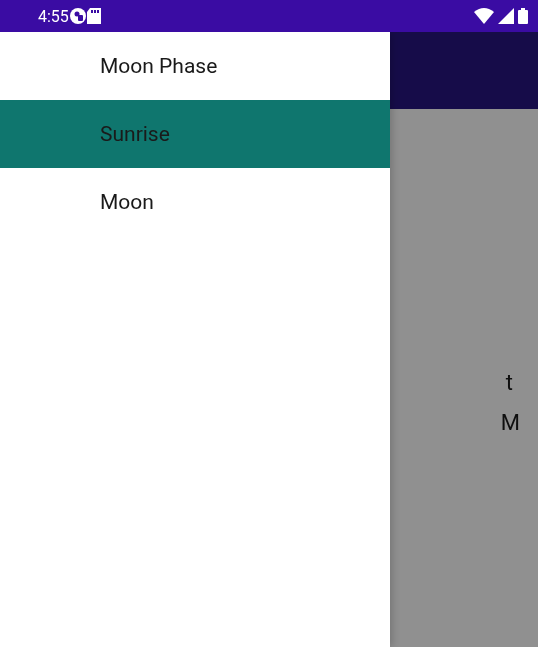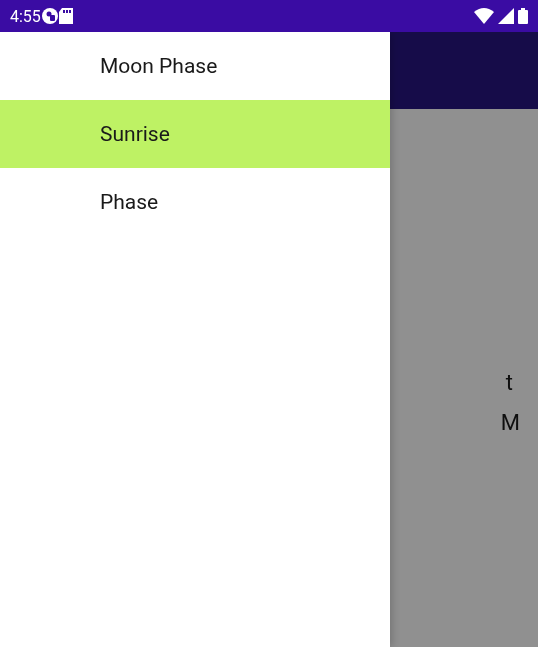--- a/index.html
+++ b/index.html
@@ -23,20 +23,21 @@
       justify-content: space-between;
       padding: 0 10px;
       color: #fff;
       position: relative;
       z-index: 100;
     }
     .status-left {
       display: flex;
       align-items: center;
       gap: 0;
+      margin-left: 28px;
     }
     .status-right {
       display: flex;
       align-items: center;
       gap: 4px;
     }
     .status-time {
       font-size: 16px;
       font-weight: 400;
     }
@@ -131,21 +132,21 @@
     .drawer-item {
       height: 68px;
       display: flex;
       align-items: center;
       padding-left: 100px;
       font-size: 21px;
       color: #1a1a1a;
       cursor: pointer;
     }
     .drawer-item.selected {
-      background: #bef264;
+      background: #0f766e;
     }
     .partial-text-1 {
       position: absolute;
       right: 25px;
       top: 370px;
       font-size: 22px;
       color: #1a1a1a;
       z-index: 2;
     }
     .partial-text-2 {
@@ -215,15 +216,15 @@
 <div class="scrim"></div>
 
 <div class="drawer">
   <div class="drawer-item">
     <span>Moon Phase</span>
   </div>
   <div class="drawer-item selected">
     <span>Sunrise</span>
   </div>
   <div class="drawer-item">
-    <span>Phase</span>
+    <span>Moon</span>
   </div>
 </div>
 
 </body></html>

